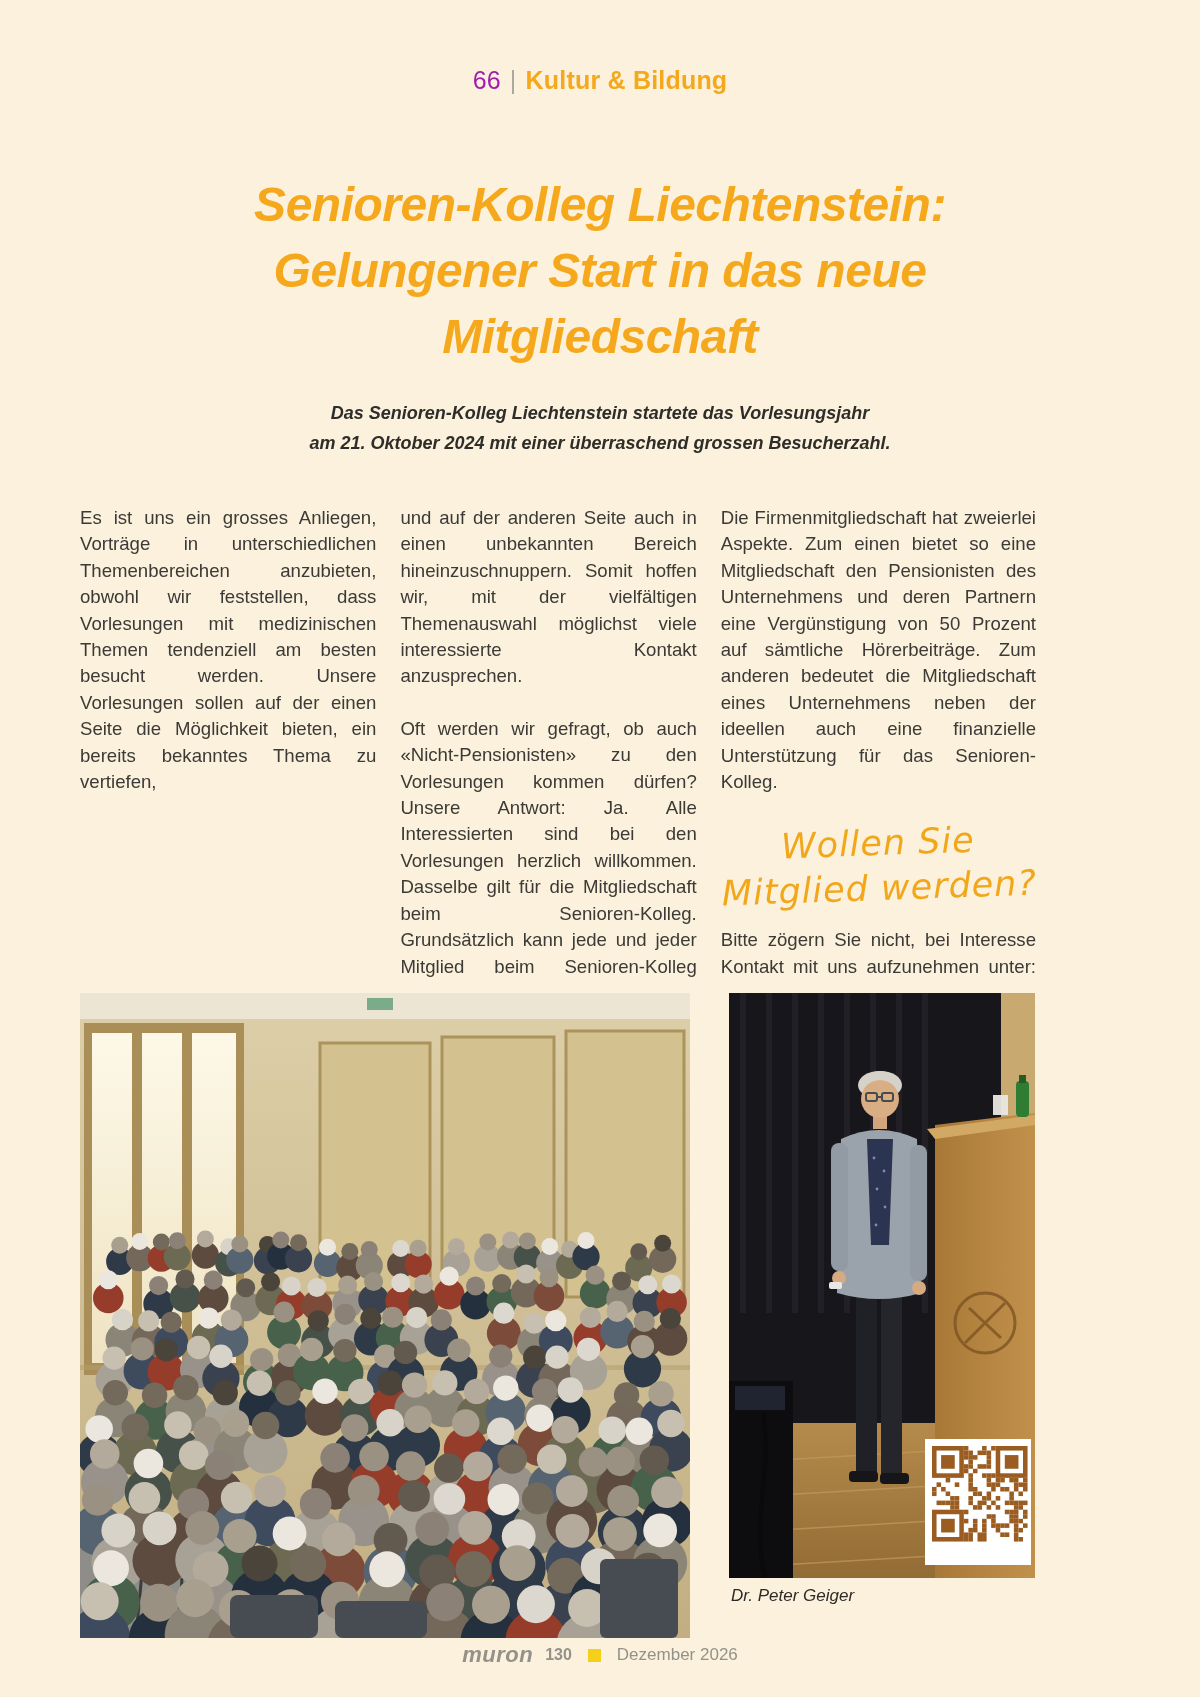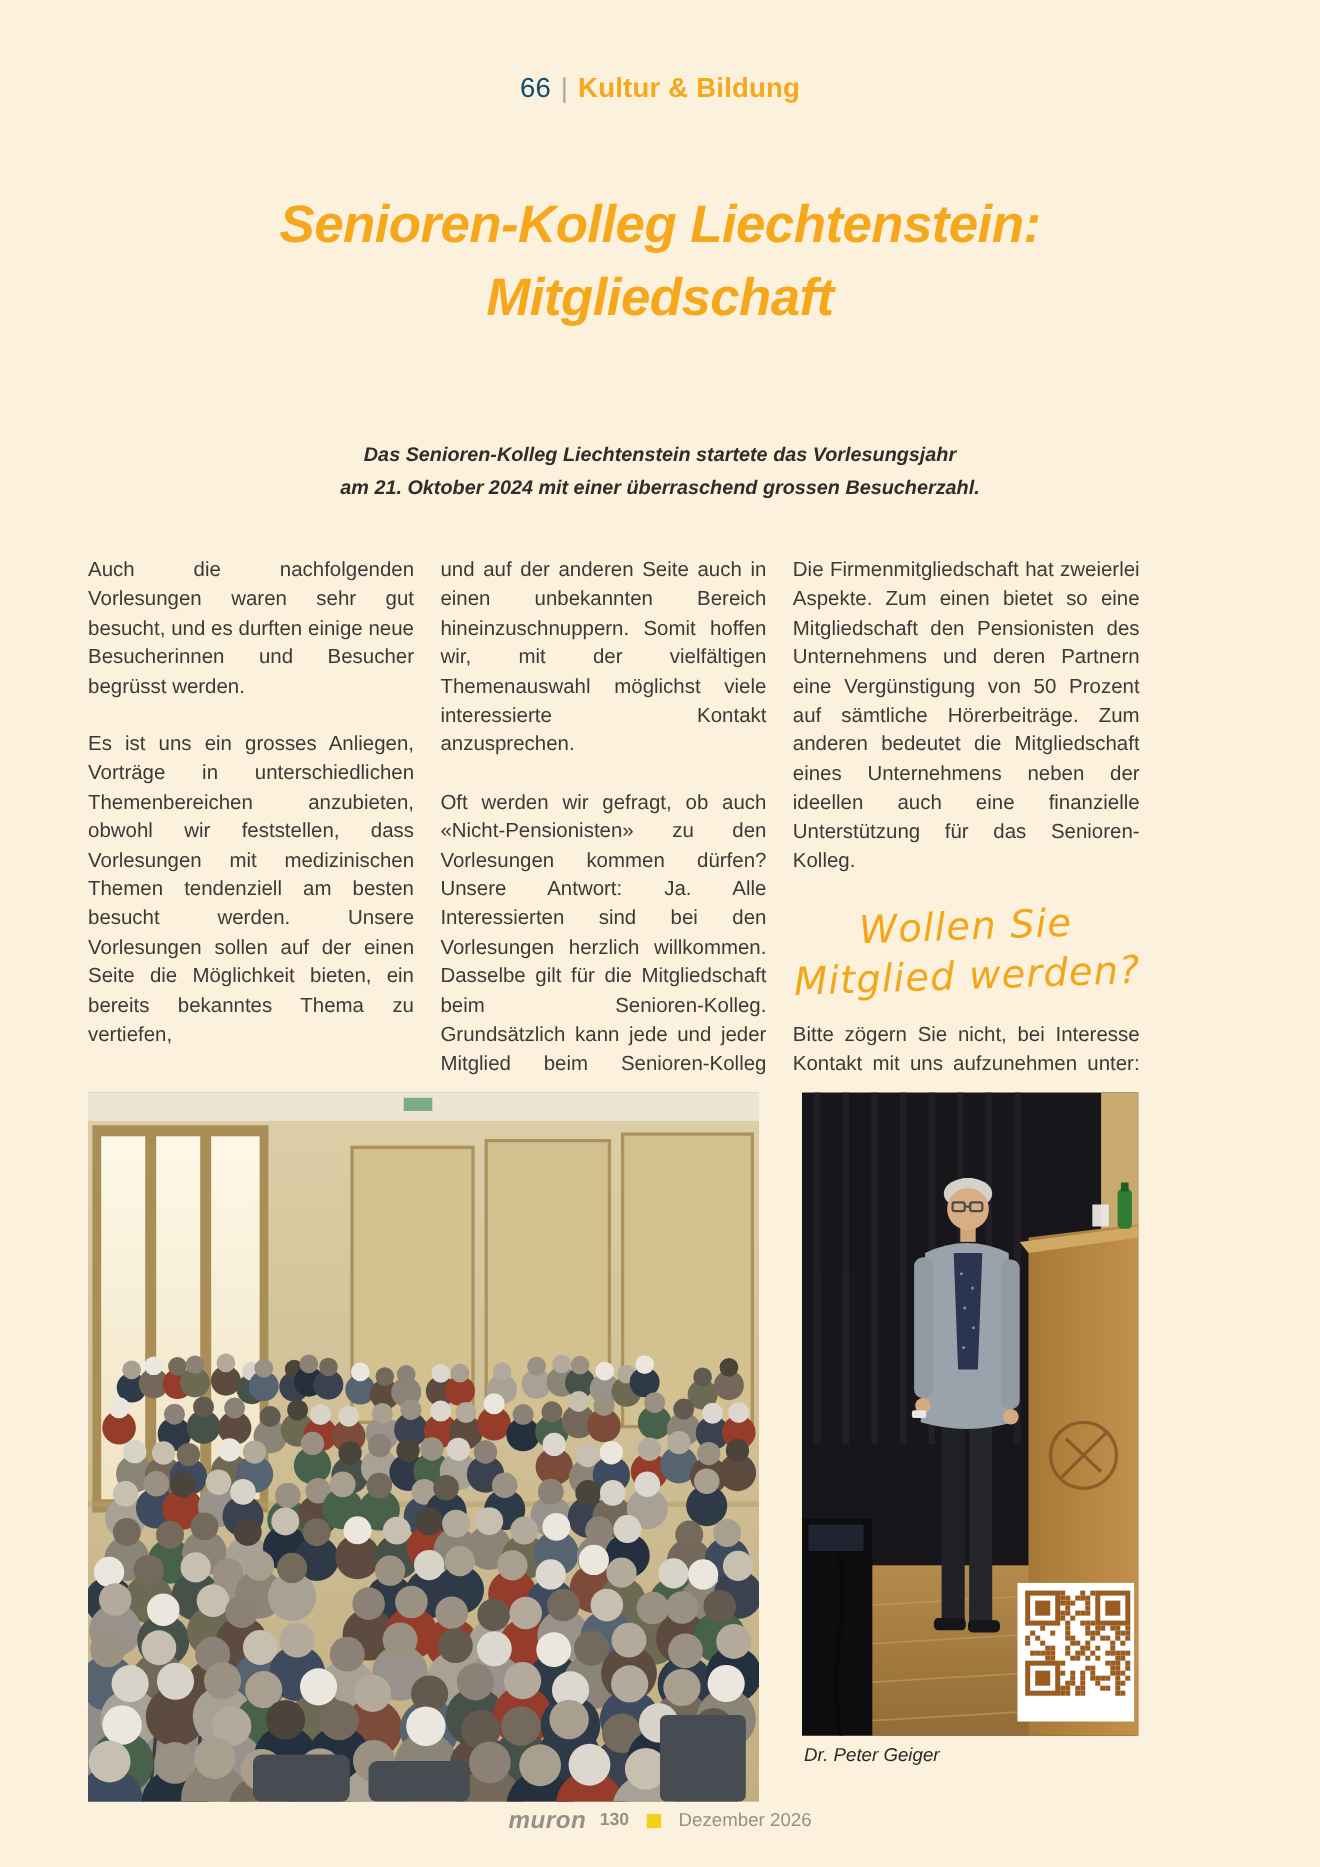--- a/index.html
+++ b/index.html
@@ -2,21 +2,21 @@
 <html lang="de"><head>
 <meta charset="utf-8">
 <style>
   html,body{margin:0;padding:0}
   body{
     width:1200px;height:1697px;position:relative;overflow:hidden;
     background:#FBF1DC;color:#3B3A36;
     font-family:"Liberation Sans",sans-serif;
   }
   .header{position:absolute;top:66px;left:0;width:100%;text-align:center;font-size:25px;letter-spacing:.2px}
-  .header .pagenum{color:#0c4a6e}
+  .header .pagenum{color:#a21caf}
   .header .divider{color:#ABA89F;margin:0 9px;font-weight:400}
   .header .section{color:#F5A81B;font-weight:700}
 
   .title{
     position:absolute;top:172px;left:0;width:100%;text-align:center;
     font-style:italic;font-weight:600;font-size:48px;line-height:66px;
     color:#F5A81B;letter-spacing:-.5px;
   }
   .lead{
     position:absolute;top:398px;left:0;width:100%;text-align:center;
@@ -55,31 +55,31 @@
 </style>
 </head>
 <body>
 
 <div class="header">
   <span class="pagenum">66</span><span class="divider">|</span><span class="section">Kultur &amp; Bildung</span>
 </div>
 
 <div class="title">
   <div>Senioren-Kolleg Liechtenstein:</div>
+  <div>Gelungener Start in das neue</div>
   <div>Mitgliedschaft</div>
 </div>
 
 <div class="lead">
   <div>Das Senioren-Kolleg Liechtenstein startete das Vorlesungsjahr</div>
   <div>am 21. Oktober 2024 mit einer überraschend grossen Besucherzahl.</div>
 </div>
 
 <div class="columns">
   <div>
-    <p>Auch die nachfolgenden Vorlesungen waren sehr gut besucht, und es durften einige neue Besucherinnen und Besucher begrüsst werden.</p>
     <p>Es ist uns ein grosses Anliegen, Vorträge in unterschiedlichen Themenbereichen anzubieten, obwohl wir feststellen, dass Vorlesungen mit medizinischen Themen tendenziell am besten besucht werden. Unsere Vorlesungen sollen auf der einen Seite die Möglichkeit bieten, ein bereits bekanntes Thema zu vertiefen,</p>
   </div>
   <div>
     <p>und auf der anderen Seite auch in einen unbekannten Bereich hineinzuschnuppern. Somit hoffen wir, mit der vielfältigen Themenauswahl möglichst viele interessierte Kontakt anzusprechen.</p>
     <p>Oft werden wir gefragt, ob auch «Nicht-Pensionisten» zu den Vorlesungen kommen dürfen? Unsere Antwort: Ja. Alle Interessierten sind bei den Vorlesungen herzlich willkommen. Dasselbe gilt für die Mitgliedschaft beim Senioren-Kolleg. Grundsätzlich kann jede und jeder Mitglied beim Senioren-Kolleg Liechtenstein werden. Mit dem Mitgliederbeitrag leisten Sie eine ideelle Unterstützung für unseren Verein und heben damit dessen Wichtigkeit hervor.</p>
   </div>
   <div>
     <p>Die Firmenmitgliedschaft hat zweierlei Aspekte. Zum einen bietet so eine Mitgliedschaft den Pensionisten des Unternehmens und deren Partnern eine Vergünstigung von 50 Prozent auf sämtliche Hörerbeiträge. Zum anderen bedeutet die Mitgliedschaft eines Unternehmens neben der ideellen auch eine finanzielle Unterstützung für das Senioren-Kolleg.</p>
     <div class="callout">
       <div>Wollen Sie</div>

